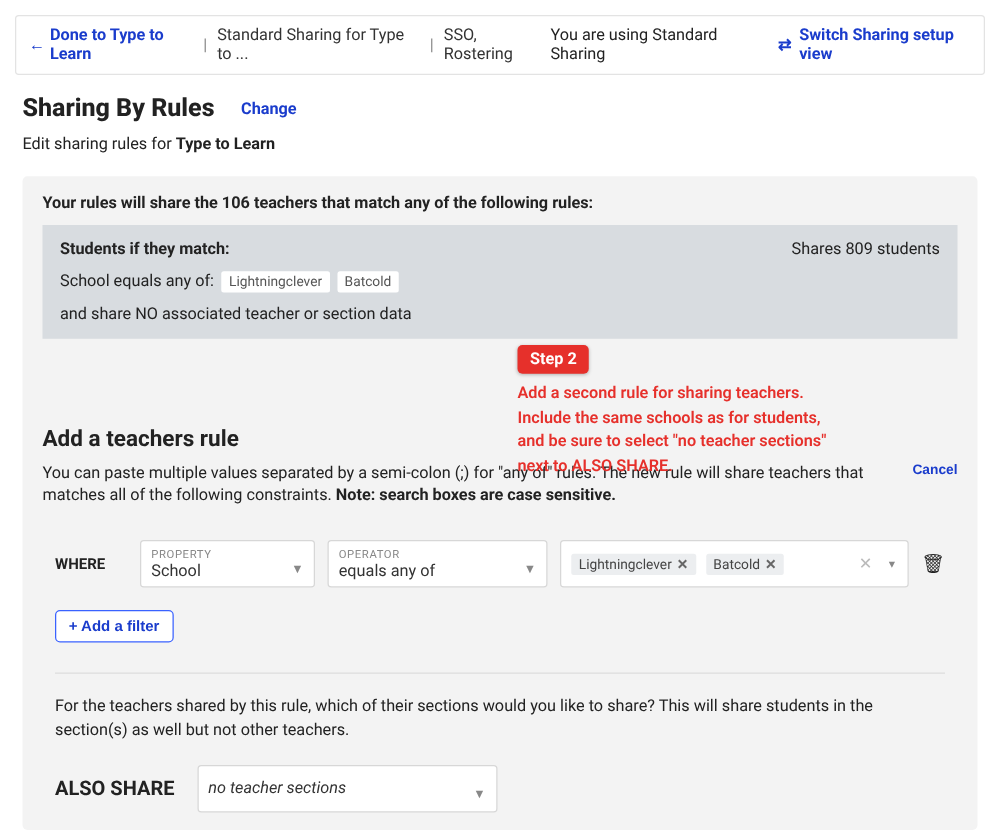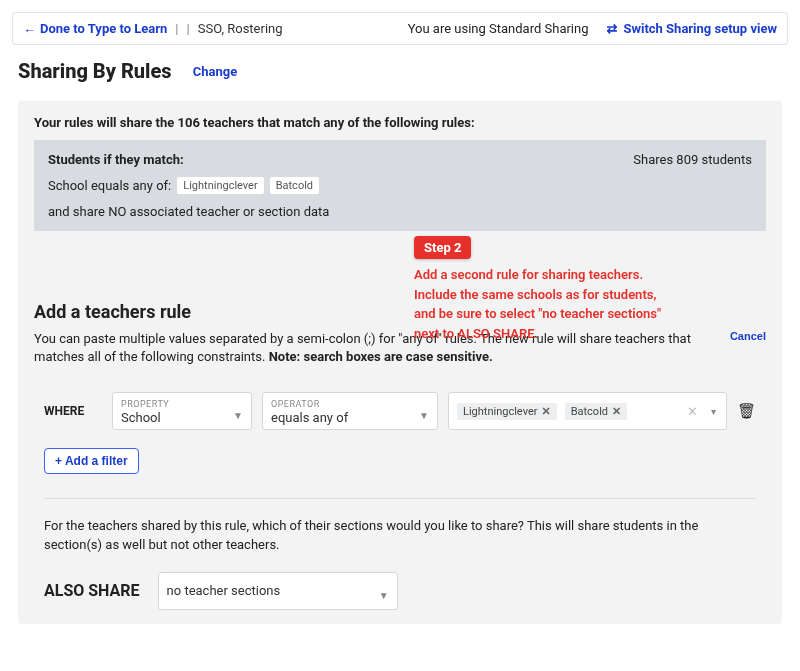--- a/index.html
+++ b/index.html
@@ -53,35 +53,39 @@
 </style>
 </head>
 <body>
 
 <div class="topbar">
   <a class="link">
       <span class="arrow-left"></span>
       <span>Done to Type to Learn</span>
     </a>
   <span class="sep">|</span>
+  <span class="breadcrumb">Standard Sharing for Type to ...</span>
   <span class="sep">|</span>
   <span class="breadcrumb">SSO, Rostering</span>
   <div class="right">
     <span>You are using Standard Sharing</span>
     <a class="switch">
         <span class="swap-icon"></span>
         <span>Switch Sharing setup view</span>
       </a>
   </div>
 </div>
 
 <div class="main">
   <div>
     <h1>Sharing By Rules</h1>
     <a class="change">Change</a>
+    <div class="sub">
+      <span>Edit sharing rules for </span><b>Type to Learn</b>
+    </div>
   </div>
 
   <div class="panel">
     <div class="panel-head">Your rules will share the 106 teachers that match any of the following rules:</div>
     <div class="rulebox">
       <div class="shares">Shares 809 students</div>
       <div class="title">Students if they match:</div>
       <div class="line">
         <span>School equals any of:</span>
         <span class="chip">Lightningclever</span>
@@ -136,21 +140,21 @@
       </div>
 
       <button class="add-filter">+ Add a filter</button>
 
       <hr class="div">
 
       <div class="q">For the teachers shared by this rule, which of their sections would you like to share? This will share students in the section(s) as well but not other teachers.</div>
 
       <div class="also-row">
         <div class="also-label">ALSO SHARE</div>
-        <div class="select-box" style="width:240px; padding:10px 8px;">
+        <div class="select-box" style="width:240px; padding:10px 8px;font-style:italic;">
           <span class="val">no teacher sections</span>
           <span class="caret">▼</span>
         </div>
       </div>
 
       
     </div>
   </div>
 </div>
 

